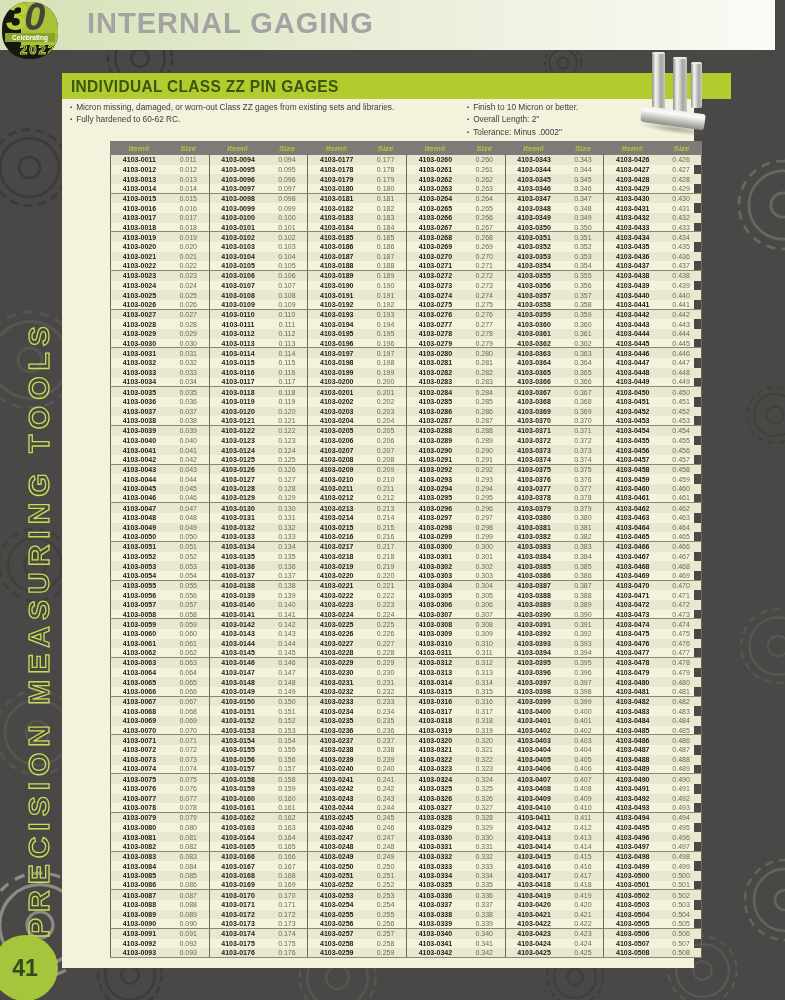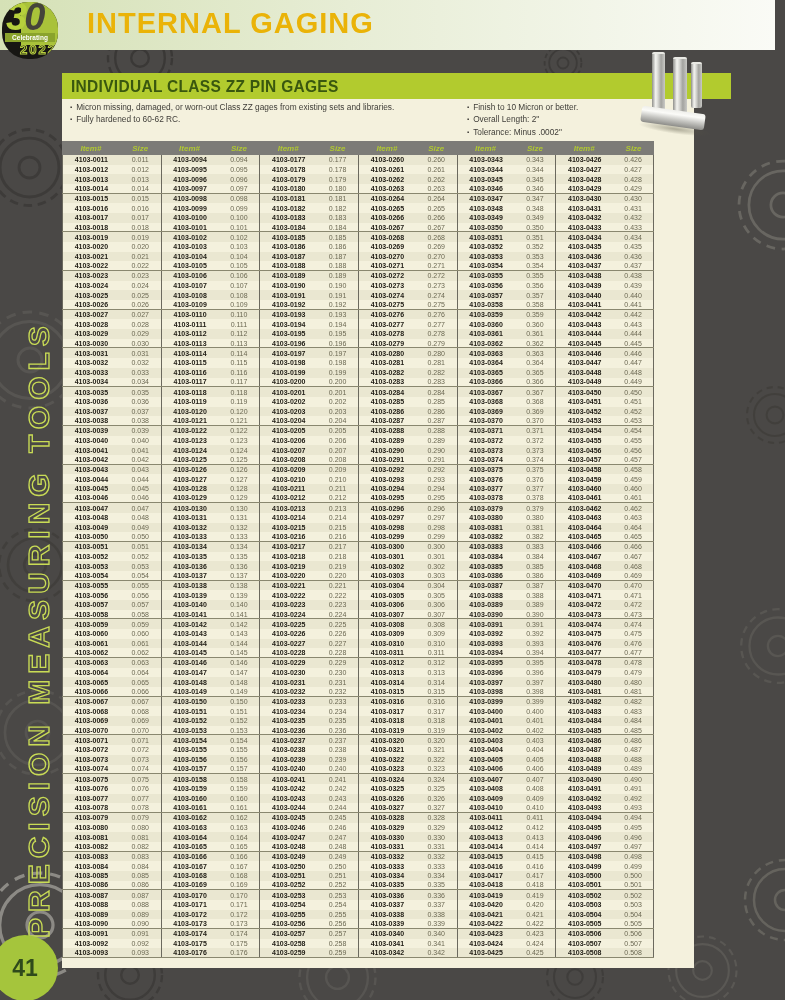--- a/index.html
+++ b/index.html
@@ -5,21 +5,21 @@
   html,body{margin:0;padding:0;}
   body{font-family:"Liberation Sans", sans-serif; background:#2f2e2c;}
   #page{position:relative; width:785px; height:1000px; background:#4a4846; overflow:hidden;}
 
   
   .gear{position:absolute; z-index:0;}
 
   
   #top-band{position:absolute; left:0; top:0; width:775px; height:50px; z-index:2;
     background:linear-gradient(90deg,#d5e1b6 0%,#e7edd5 45%,#fafbf6 100%);}
-  #page-title{position:absolute; left:87px; top:7px; z-index:3; color:#eab308;
+  #page-title{position:absolute; left:87px; top:7px; z-index:3; color:#a3a3a3;
     font-size:29px; font-weight:bold; letter-spacing:1px;}
 
   
   #logo{position:absolute; left:2px; top:2px; width:56px; height:57px; background:#171613; z-index:4; overflow:hidden;border-radius:26px;}
   #logo .green-patch{position:absolute; left:19px; top:0; width:37px; height:43px; background:#a9c23a;}
   #logo .big30{position:absolute; left:4px; top:-6px; font-size:38px; font-weight:bold; font-style:italic; letter-spacing:-3px;}
   #logo .big30 .n3{color:#b6d03c;}
   #logo .big30 .n0{color:#45443a;}
   #logo .celebrating{position:absolute; left:3px; top:31px; width:50px; height:9px; background:#8aa32c;
     color:#fff; font-size:6.5px; font-weight:bold; text-align:center; line-height:9px;}
@@ -56,21 +56,21 @@
     border-top:2px solid #e9e9e4; box-sizing:border-box;}
   #pin-1{left:16px; top:6px; width:13px; height:60px;}
   #pin-2{left:37px; top:11px; width:14px; height:57px;}
   #pin-3{left:55px; top:16px; width:11px; height:46px;}
   #pin-4{left:5px; top:64px; width:64px; height:16px; transform:rotate(8deg); border-top:none;
     background:linear-gradient(180deg,#efefeb 0%,#fbfbf8 25%,#c6c6c2 60%,#8d8d89 100%); border-radius:3px;}
   #pin-shadow{position:absolute; left:2px; top:78px; width:74px; height:10px; border-radius:50%;
     background:radial-gradient(ellipse at center, rgba(90,88,70,0.45) 0%, rgba(90,88,70,0) 70%); transform:rotate(8deg);}
 
   
-  #gage-table{position:absolute; left:62px; top:141px; width:592px; z-index:2;}
+  #gage-table{position:absolute; left:62px; top:141px; width:592px; z-index:2;padding-left:48px;}
   #table-header-row{height:14px; background:#7c7b77; display:grid; grid-template-columns:repeat(6, 58fr 41fr); align-items:center;}
   .hcell{color:#b0c832; font-size:8px; font-weight:bold; font-style:italic; text-align:center;}
   #table-body{height:803px; display:grid; grid-template-rows:repeat(83, 1fr);}
   .trow{display:grid; grid-template-columns:repeat(6, 58fr 41fr); box-sizing:border-box;}
   .trow.shade{background:#eae7d1;}
   .trow.hline{border-bottom:1px solid #89876f;}
   .cell{display:flex; align-items:center; justify-content:center; font-size:7px; box-sizing:border-box; overflow:hidden;}
   .cell.item{font-weight:bold; color:#232018; border-left:1px solid #6b695e;}
   .cell.size{color:#6b6852;}
   .trow .cell:last-child{border-right:1px solid #6b695e;}

